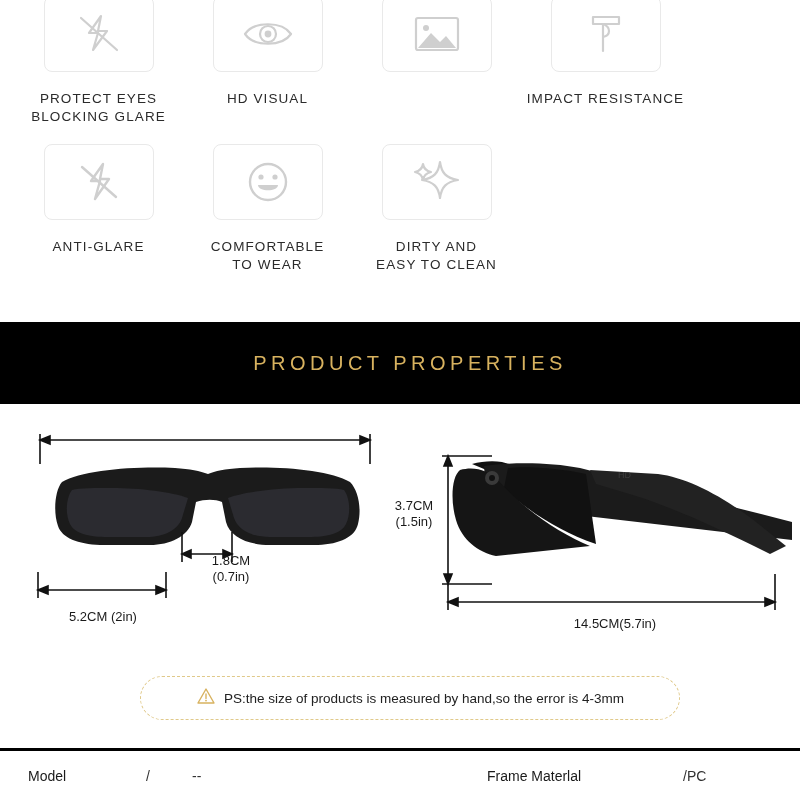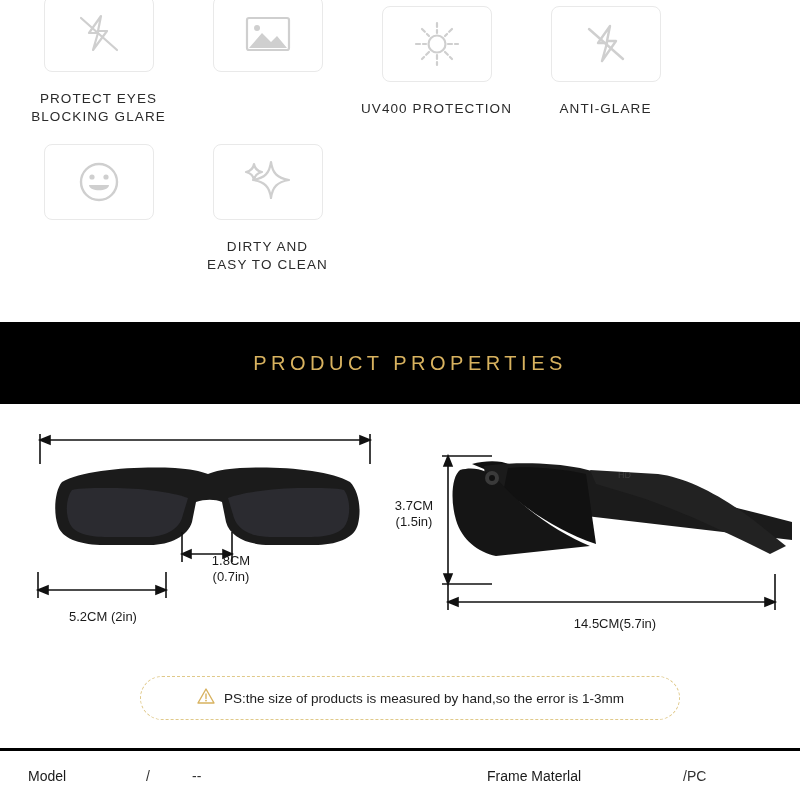--- a/index.html
+++ b/index.html
@@ -118,70 +118,74 @@
       <div class="iconbox">
         <svg class="ic" width="52" height="44" viewBox="0 0 52 44">
           <path d="M28 4 L16 21 L25 21 L20 38 L34 19 L25 19 Z" fill="none" stroke="#cfcfcf" stroke-width="2.2" stroke-linejoin="round"></path>
           <line x1="8" y1="6" x2="44" y2="38" stroke="#cfcfcf" stroke-width="2.2" stroke-linecap="round"></line>
         </svg>
       </div>
       <div class="caption">PROTECT EYES
 BLOCKING GLARE</div>
     </div>
 
+    <div class="feature row1">
+      <div class="iconbox">
+        <svg class="ic" width="56" height="40" viewBox="0 0 56 40">
+          <path d="M5 20 C14 7, 42 7, 51 20 C42 33, 14 33, 5 20 Z" fill="none" stroke="#cfcfcf" stroke-width="2.2" stroke-linejoin="round"></path>
+          <circle cx="28" cy="20" r="8" fill="none" stroke="#cfcfcf" stroke-width="2.2"></circle>
+          <circle cx="28" cy="20" r="3.4" fill="#cfcfcf"></circle>
+        </svg>
+      </div>
+      <div class="caption">HD VISUAL</div>
+    </div>
 
     <div class="feature row1">
       <div class="iconbox">
         <svg class="ic" width="52" height="44" viewBox="0 0 52 44">
           <rect x="5" y="6" width="42" height="32" rx="2" fill="none" stroke="#cfcfcf" stroke-width="2.2"></rect>
           <circle cx="15" cy="16" r="3" fill="#cfcfcf"></circle>
           <path d="M7 36 L20 21 L29 30 L35 24 L45 36 Z" fill="#cfcfcf"></path>
         </svg>
       </div>
     </div>
 
-
-    <div class="feature row2">
-      <div class="iconbox">
-        <svg class="ic" width="50" height="50" viewBox="0 0 50 50">
-          <circle cx="25" cy="25" r="8.5" fill="none" stroke="#cfcfcf" stroke-width="2.2"></circle>
-          <g stroke="#cfcfcf" stroke-width="2.2" stroke-linecap="round" stroke-dasharray="4 3">
-            <line x1="25" y1="4" x2="25" y2="14"></line>
-            <line x1="25" y1="36" x2="25" y2="46"></line>
-            <line x1="4" y1="25" x2="14" y2="25"></line>
-            <line x1="36" y1="25" x2="46" y2="25"></line>
-            <line x1="10" y1="10" x2="17" y2="17"></line>
-            <line x1="33" y1="33" x2="40" y2="40"></line>
-            <line x1="40" y1="10" x2="33" y2="17"></line>
-            <line x1="17" y1="33" x2="10" y2="40"></line>
-          </g>
-        </svg>
-      </div>
-      <div class="caption">UV400 PROTECTION</div>
-    </div>
+    <div class="feature row1">
+      <div class="iconbox">
+        <svg class="ic" width="46" height="46" viewBox="0 0 46 46">
+          <path d="M10 6 H36 V13 H10 Z" fill="none" stroke="#cfcfcf" stroke-width="2.2" stroke-linejoin="round"></path>
+          <path d="M20 13 L20 40" fill="none" stroke="#cfcfcf" stroke-width="2.2" stroke-linecap="round"></path>
+          <path d="M20 13 C28 16, 28 24, 20 26" fill="none" stroke="#cfcfcf" stroke-width="2.2"></path>
+        </svg>
+      </div>
+      <div class="caption">IMPACT RESISTANCE</div>
+    </div>
+
 
     <div class="feature row2">
       <div class="iconbox">
         <svg class="ic" width="52" height="46" viewBox="0 0 52 46">
           <path d="M30 5 L18 22 L27 22 L22 40 L36 20 L27 20 Z" fill="none" stroke="#cfcfcf" stroke-width="2.4" stroke-linejoin="round"></path>
           <line x1="9" y1="8" x2="43" y2="38" stroke="#cfcfcf" stroke-width="2.4" stroke-linecap="round"></line>
         </svg>
       </div>
       <div class="caption">ANTI-GLARE</div>
     </div>
 
     <div class="feature row2">
       <div class="iconbox">
         <svg class="ic" width="48" height="48" viewBox="0 0 48 48">
           <circle cx="24" cy="24" r="18" fill="none" stroke="#cfcfcf" stroke-width="2.4"></circle>
           <circle cx="17" cy="19" r="2.6" fill="#cfcfcf"></circle>
           <circle cx="31" cy="19" r="2.6" fill="#cfcfcf"></circle>
           <path d="M14 27 H34 C34 34, 14 34, 14 27 Z" fill="#cfcfcf"></path>
         </svg>
       </div>
+      <div class="caption">COMFORTABLE
+TO WEAR</div>
     </div>
 
     <div class="feature row2">
       <div class="iconbox">
         <svg class="ic" width="54" height="48" viewBox="0 0 54 48">
           <path d="M30 4 C31.5 15, 36 20, 48 22 C36 24, 31.5 29, 30 40 C28.5 29, 24 24, 12 22 C24 20, 28.5 15, 30 4 Z" fill="none" stroke="#cfcfcf" stroke-width="2.2" stroke-linejoin="round"></path>
           <path d="M13 6 C13.8 11, 16 13, 21 14 C16 15, 13.8 17, 13 22 C12.2 17, 10 15, 5 14 C10 13, 12.2 11, 13 6 Z" fill="none" stroke="#cfcfcf" stroke-width="2.2" stroke-linejoin="round"></path>
         </svg>
       </div>
       <div class="caption">DIRTY AND
@@ -273,21 +277,21 @@
   </div>
 
   <div class="ps-note">
     <span>
       <svg width="20" height="20" viewBox="0 0 20 20">
         <path d="M10 3 L18 17 H2 Z" fill="none" stroke="#d8b25f" stroke-width="1.4" stroke-linejoin="round"></path>
         <line x1="10" y1="8" x2="10" y2="12.5" stroke="#d8b25f" stroke-width="1.4" stroke-linecap="round"></line>
         <circle cx="10" cy="14.6" r="0.9" fill="#d8b25f"></circle>
       </svg>
     </span>
-    <span class="ps-text">PS:the size of products is measured by hand,so the error is 1-3mm</span>
+    <span class="ps-text">PS:the size of products is measured by hand,so the error is 4-3mm</span>
   </div>
 
   <div class="bottom-rule"></div>
   <div class="spec-row">
     <div class="spec-left">
       <div class="spec-cell spec-key">Model</div>
       <div class="spec-cell spec-sep">/</div>
       <div class="spec-cell spec-val">--</div>
     </div>
     <div class="spec-right">

